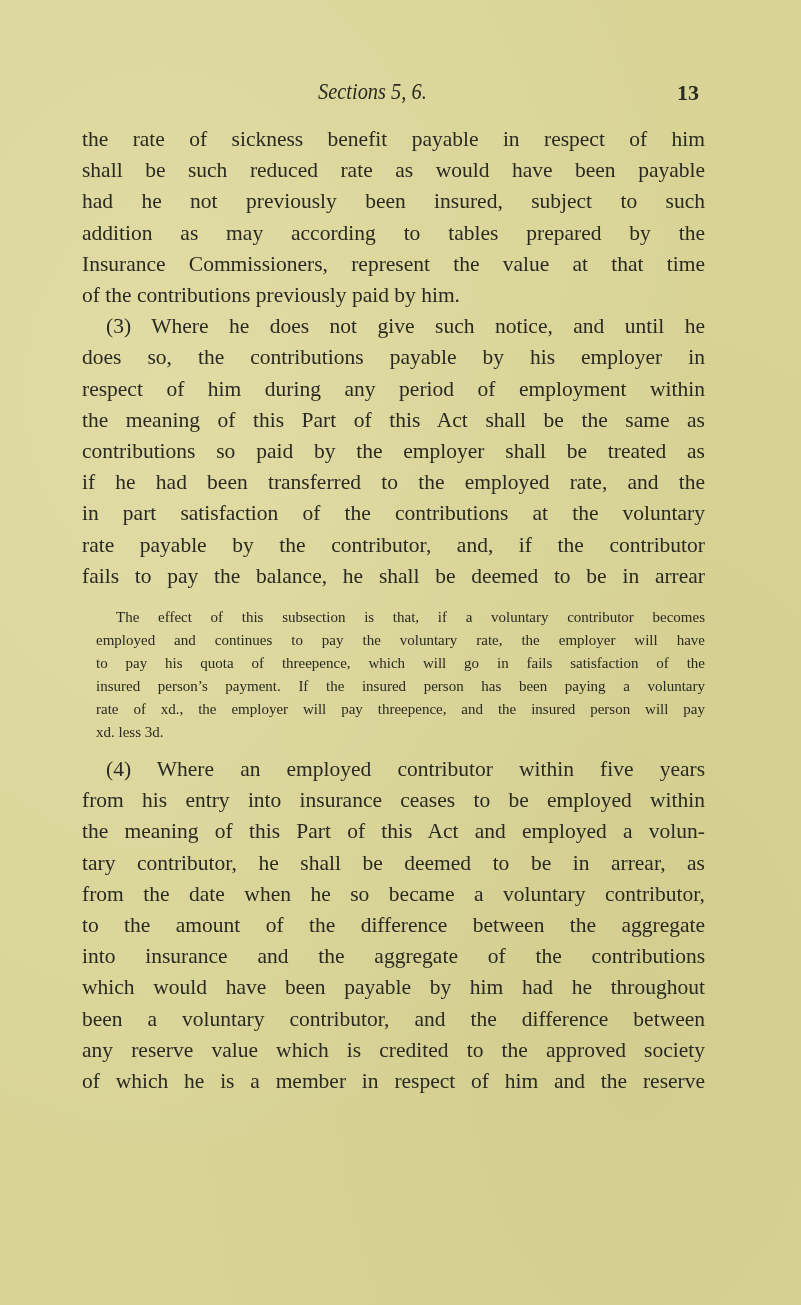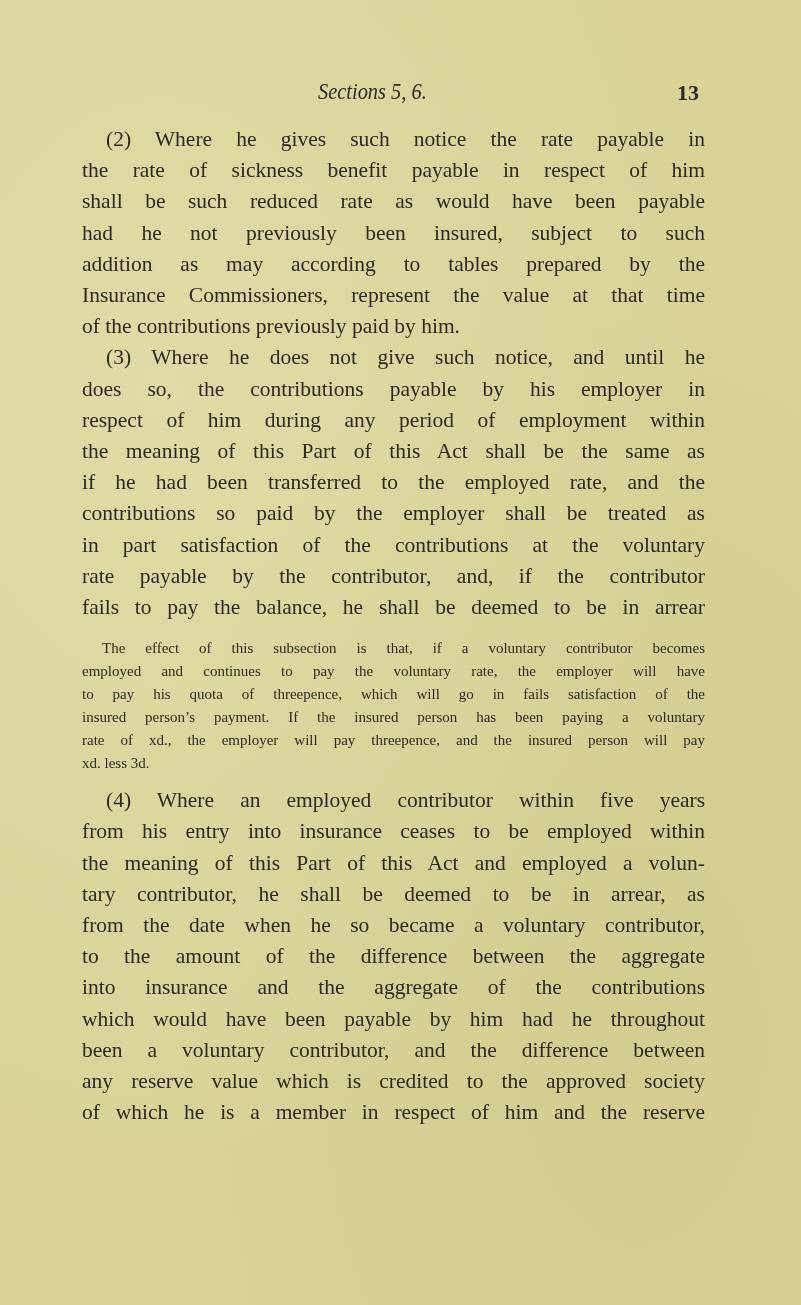--- a/index.html
+++ b/index.html
@@ -5,51 +5,50 @@
   html,body{margin:0;padding:0;}
   body{width:801px;height:1305px;background:#d9d496;overflow:hidden;position:relative;
     background-image:radial-gradient(ellipse at 20% 30%, rgba(255,255,230,0.18), transparent 60%),
                      radial-gradient(ellipse at 80% 80%, rgba(170,165,100,0.12), transparent 55%);}
   .page{position:absolute;left:0;top:0;width:801px;height:1292px;}
   .header{position:absolute;top:78px;left:0;width:801px;height:34px;font-family:"Liberation Serif",serif;color:#2a2a22;}
   .running-title{position:absolute;left:318px;top:0;font-style:italic;font-size:24px;transform:scaleX(0.85);transform-origin:left;}
   .page-number{position:absolute;left:677px;top:2px;font-size:22px;font-weight:bold;}
   .body{position:absolute;left:82px;top:124px;width:623px;font-family:"Liberation Serif",serif;color:#2a2a22;}
   .para{font-size:21.5px;line-height:31.2px;text-align:justify;text-align-last:left;margin:0;}
-  .note{font-size:15px;line-height:23px;text-align:justify;margin:14px 0 10px 0;}
+  .note{font-size:15px;line-height:23px;text-align:justify;margin:14px 0 10px 14px;}
   .line{display:block;white-space:nowrap;text-align:justify;text-align-last:justify;}
   .line.last{text-align-last:left;}
 </style>
 </head>
 <body>
 
 <div class="page">
   <div class="header">
     <span class="running-title">Sections 5, 6.</span>
     <span class="page-number">13</span>
   </div>
 
   <div class="body">
     <div class="para">
-      <span class="line" style="padding-left:24px">(2) Where he gives such notice the rate payable in</span>
       <span class="line">the rate of sickness benefit payable in respect of him</span>
       <span class="line">shall be such reduced rate as would have been payable</span>
       <span class="line">had he not previously been insured, subject to such</span>
       <span class="line">addition as may according to tables prepared by the</span>
       <span class="line">Insurance Commissioners, represent the value at that time</span>
       <span class="line last">of the contributions previously paid by him.</span>
     </div>
 
     <div class="para">
       <span class="line" style="padding-left:24px">(3) Where he does not give such notice, and until he</span>
       <span class="line">does so, the contributions payable by his employer in</span>
       <span class="line">respect of him during any period of employment within</span>
       <span class="line">the meaning of this Part of this Act shall be the same as</span>
+      <span class="line">contributions so paid by the employer shall be treated as</span>
       <span class="line">if he had been transferred to the employed rate, and the</span>
-      <span class="line">contributions so paid by the employer shall be treated as</span>
       <span class="line">in part satisfaction of the contributions at the voluntary</span>
       <span class="line">rate payable by the contributor, and, if the contributor</span>
       <span class="line">fails to pay the balance, he shall be deemed to be in arrear</span>
     </div>
 
     <div class="note">
       <span class="line" style="padding-left:20px">The effect of this subsection is that, if a voluntary contributor becomes</span>
       <span class="line">employed and continues to pay the voluntary rate, the employer will have</span>
       <span class="line">to pay his quota of threepence, which will go in fails satisfaction of the</span>
       <span class="line">insured person’s payment.  If the insured person has been paying a voluntary</span>

